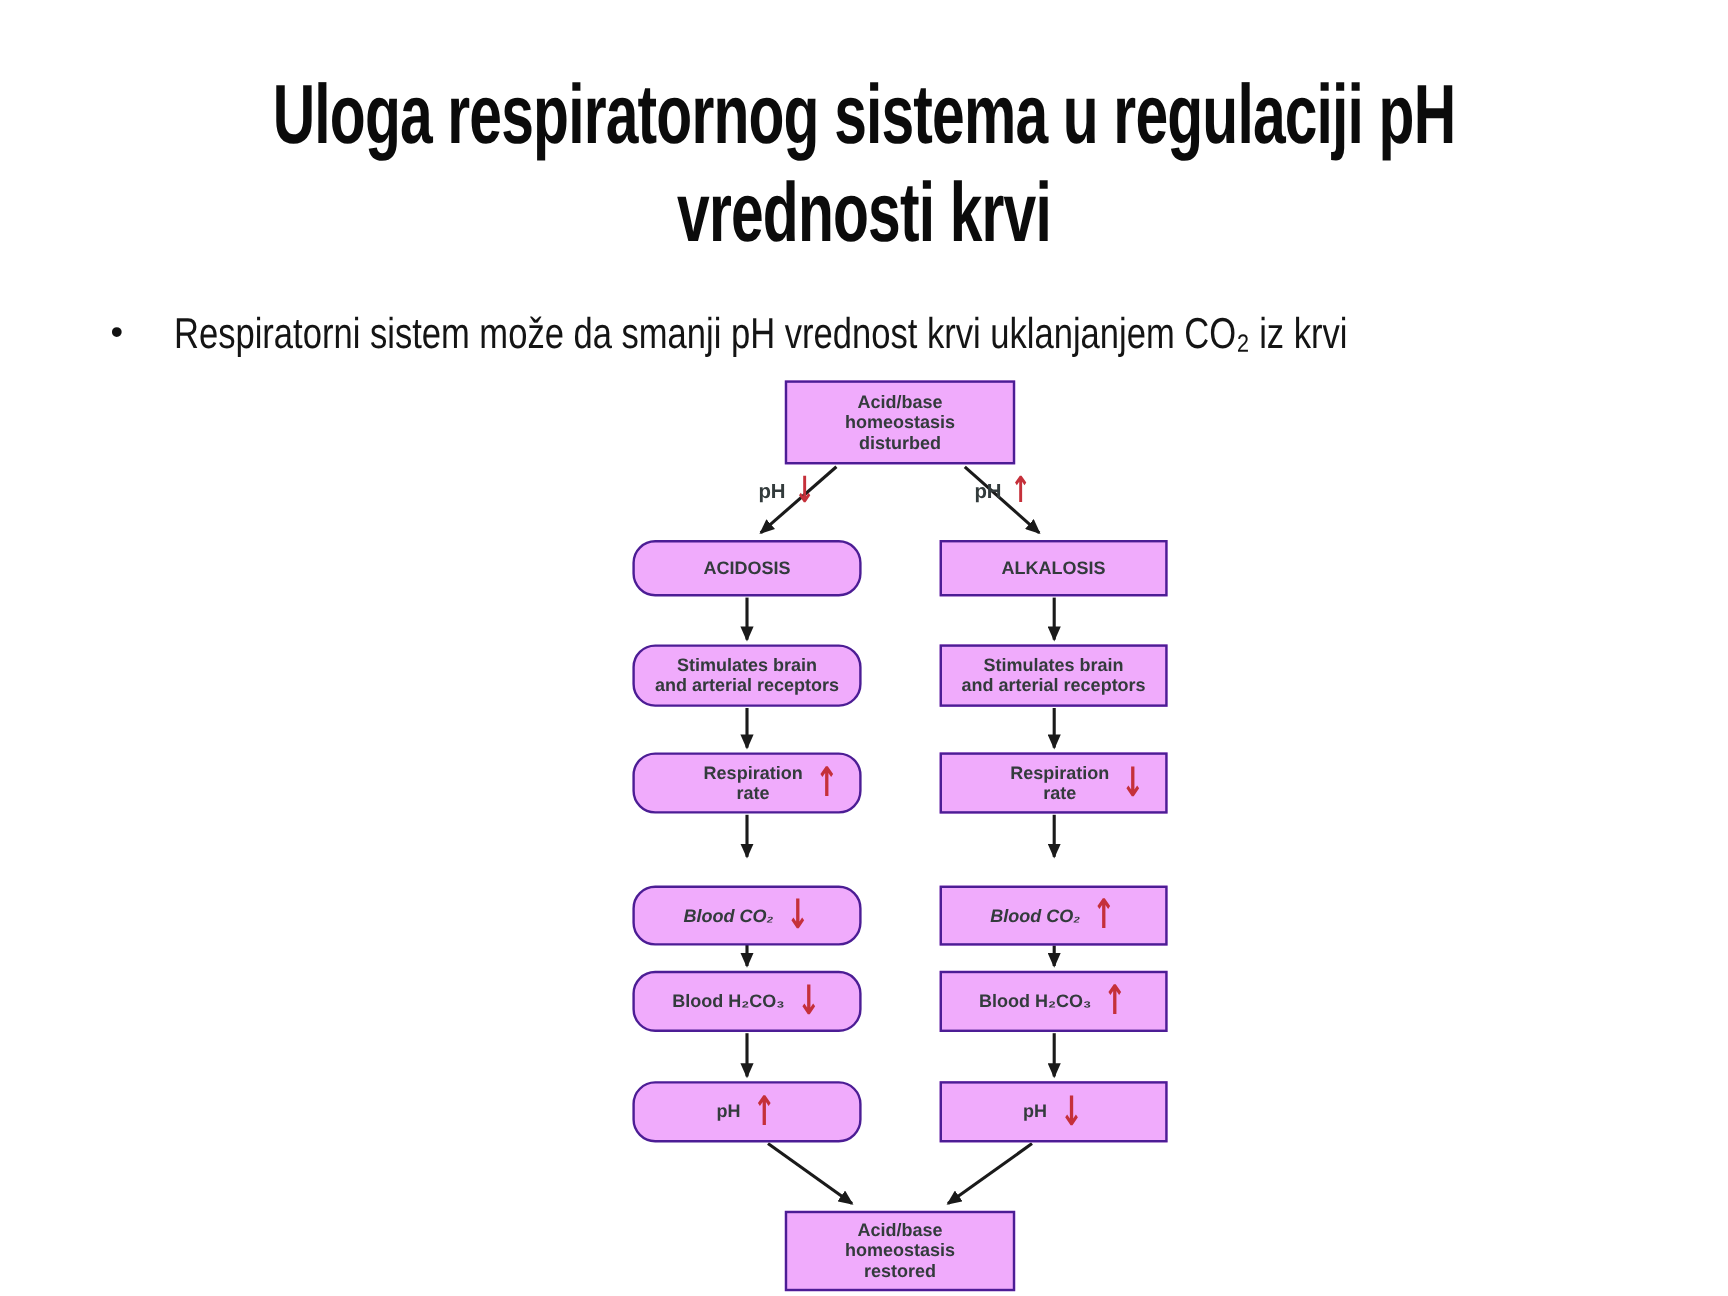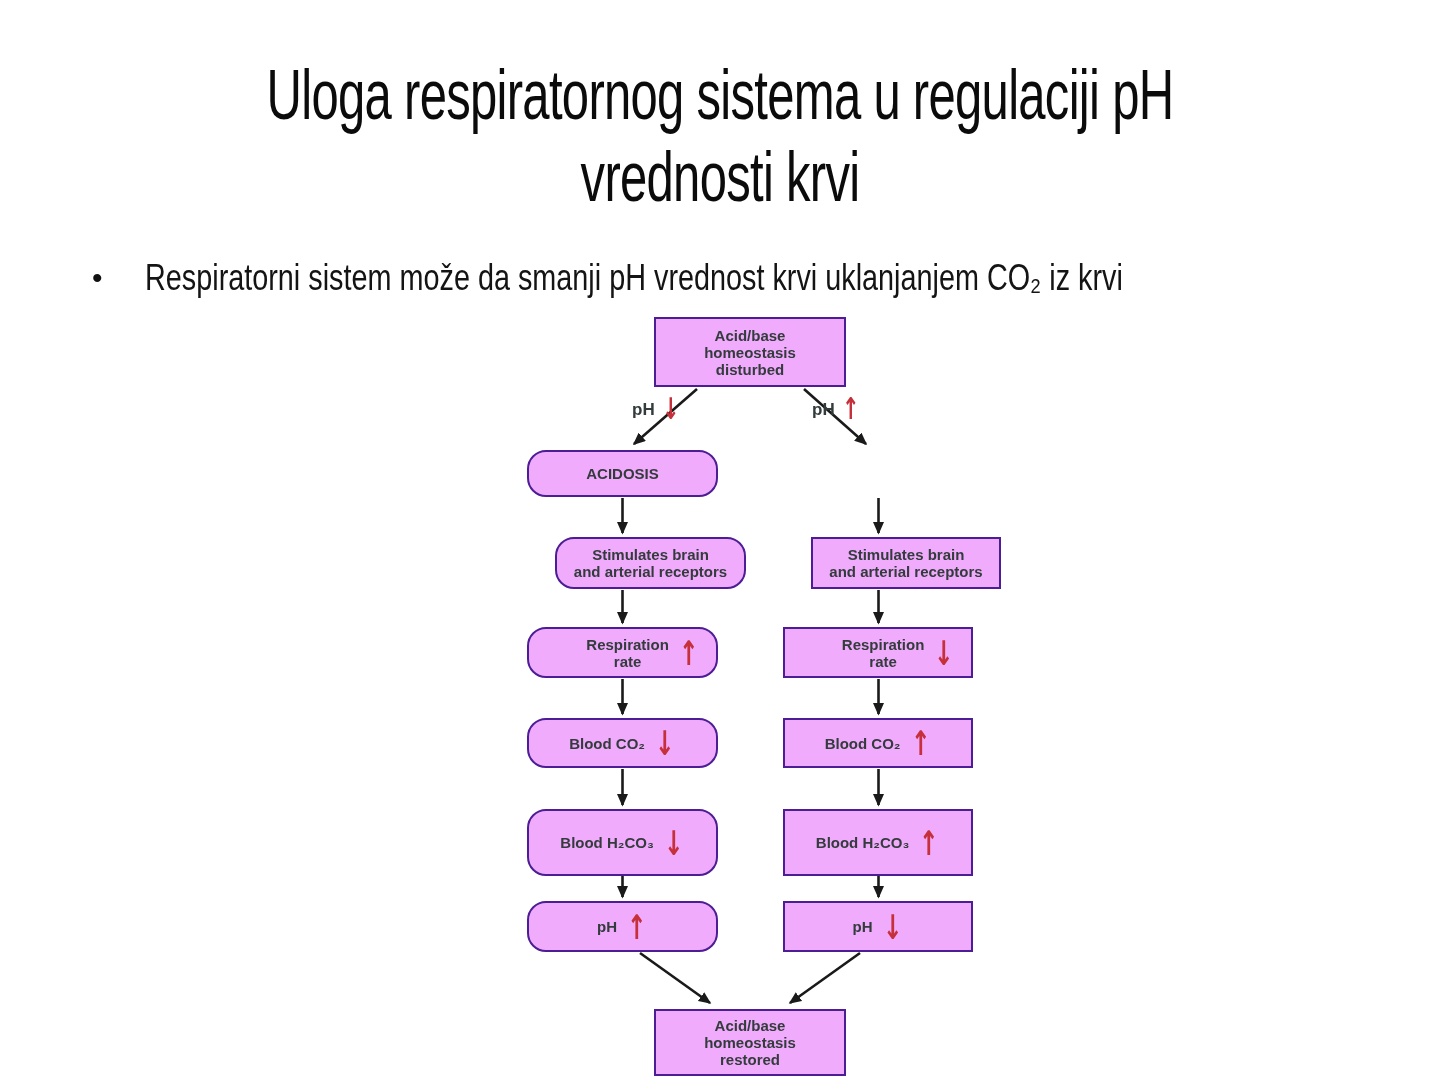--- a/index.html
+++ b/index.html
@@ -5,21 +5,21 @@
   html,body { margin:0; padding:0; }
   body {
     width:1440px; height:1080px; background:#ffffff;
     font-family:"Liberation Sans","DejaVu Sans",sans-serif;
     -webkit-font-smoothing:antialiased;
   }
   .slide { position:relative; width:1440px; height:1080px; overflow:hidden; background:#ffffff; }
 
   
   .title-block { position:absolute; top:54px; left:0; width:100%; text-align:center;
-                 font-weight:normal; color:#0b0b0b; font-size:70px; line-height:82px; letter-spacing:-1px; }
+                 font-weight:bold; color:#0b0b0b; font-size:70px; line-height:82px; letter-spacing:-1px; }
   .title-line { transform:scaleX(0.70); transform-origin:50% 50%; white-space:nowrap; }
 
   
   .bullet-row { position:absolute; top:256px; left:92px; display:flex; align-items:flex-start; }
   .bullet-marker { font-size:30px; line-height:44px; color:#111; width:53px; flex:0 0 53px; }
   .bullet-text { font-size:36px; line-height:44px; color:#141414;
                  transform:scaleX(0.80); transform-origin:0 0; white-space:nowrap; }
 
   
   .flowchart { position:absolute; inset:0; }
@@ -34,24 +34,24 @@
   .branch-label { position:absolute; display:flex; align-items:center; gap:6px;
                   color:#333b3c; font-weight:bold; font-size:17px; }
   .branch-label .trend { font-size:23px; line-height:23px; }
 
   
   .b-top      { left:654px; top:317px; width:192px; height:70px; }
   .b-bottom   { left:654px; top:1009px; width:192px; height:67px; }
   .col-l      { left:527px; width:191px;border-radius:19px; }
   .col-r      { left:783px; width:190px; }
   .r1 { top:450px; height:47px; }
-  .r2 { top:537px; height:52px;margin-left:28px; }
+  .r2 { top:537px; height:52px; }
   .r3 { top:627px; height:51px;padding-left:41px; }
-  .r4 { top:718px; height:50px; }
-  .r5 { top:809px; height:67px; }
+  .r4 { top:738px; height:50px;font-style:italic; }
+  .r5 { top:809px; height:51px; }
   .r6 { top:901px; height:51px; }
   .bl-left  { left:632px; top:398px; }
   .bl-right { left:812px; top:398px; }
 </style>
 </head>
 <body>
 
 <div class="slide">
 
   <div class="title-block">
@@ -127,20 +127,23 @@
     </div>
     <div class="fbox col-l r5">
       <span class="lbl">Blood H₂CO₃</span>
       <span class="trend">↓</span>
     </div>
     <div class="fbox col-l r6">
       <span class="lbl">pH</span>
       <span class="trend">↑</span>
     </div>
 
+    <div class="fbox col-r r1">
+      <span class="lbl">ALKALOSIS</span>
+    </div>
     <div class="fbox col-r r2">
       <span class="lbl">Stimulates brain
 and arterial receptors</span>
     </div>
     <div class="fbox col-r r3">
       <span class="lbl">Respiration
 rate</span>
       <span class="trend">↓</span>
     </div>
     <div class="fbox col-r r4">

